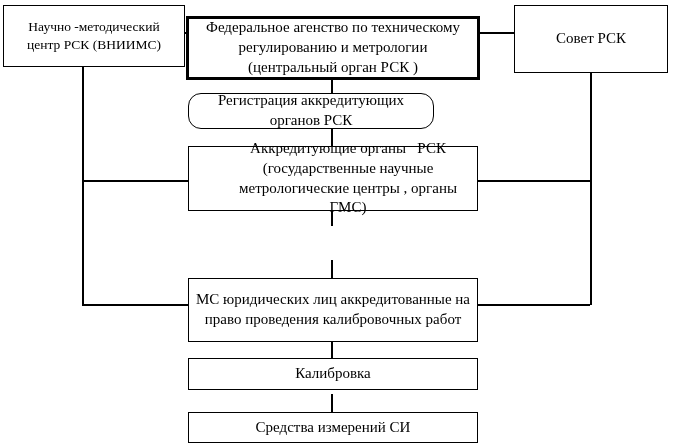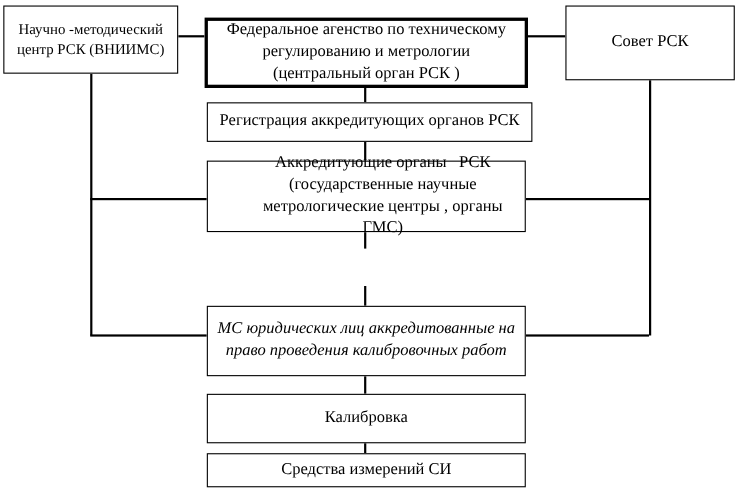--- a/index.html
+++ b/index.html
@@ -37,28 +37,28 @@
     font-size: 13.5px;
   }
   .line {
     position: absolute;
     background: #000000;
   }
   .line.h { height: 1.5px; }
   .line.v { width: 1.5px; }
 
   
-  #node-nmc      { left: 3px;   top: 5px;   width: 159px; height: 62px; }
+  #node-nmc      { left: 3px;   top: 5px;   width: 182px; height: 62px; }
   #node-fed      { left: 186px; top: 4px;   width: 294px; height: 64px; margin-top: 12px; }
   #node-sovet    { left: 514px; top: 5px;   width: 154px; height: 68px; }
-  #node-reg      { left: 188px; top: 93px;  width: 296px; height: 36px; }
+  #node-reg      { left: 188px; top: 93px;  width: 246px; height: 36px; border-radius: 13px; }
   #node-akkrorg  { left: 188px; top: 146px; width: 290px; height: 65px; padding-left: 36px; }
   #node-akkr     { left: 188px; top: 226px; width: 290px; height: 34px; }
-  #node-ms       { left: 188px; top: 278px; width: 290px; height: 64px; font-style: italic; }
-  #node-kalib    { left: 188px; top: 358px; width: 290px; height: 45px; }
+  #node-ms       { left: 188px; top: 278px; width: 290px; height: 64px; }
+  #node-kalib    { left: 188px; top: 358px; width: 290px; height: 32px; }
   #node-sredstva { left: 188px; top: 412px; width: 290px; height: 31px; text-align: right; }
 
   
   #c-top-left-h  { left: 162px; top: 32px;  width: 24px;  }
   #c-top-right-h { left: 480px; top: 32px;  width: 34px;  }
   #c-left-v      { left: 82px;  top: 67px;  height: 238px; }
   #c-right-v     { left: 590px; top: 66px;  height: 239px; }
   #c-mid-left-h  { left: 82px;  top: 180px; width: 106px; }
   #c-mid-right-h { left: 478px; top: 180px; width: 112px; }
   #c-low-left-h  { left: 82px;  top: 304px; width: 106px; }

